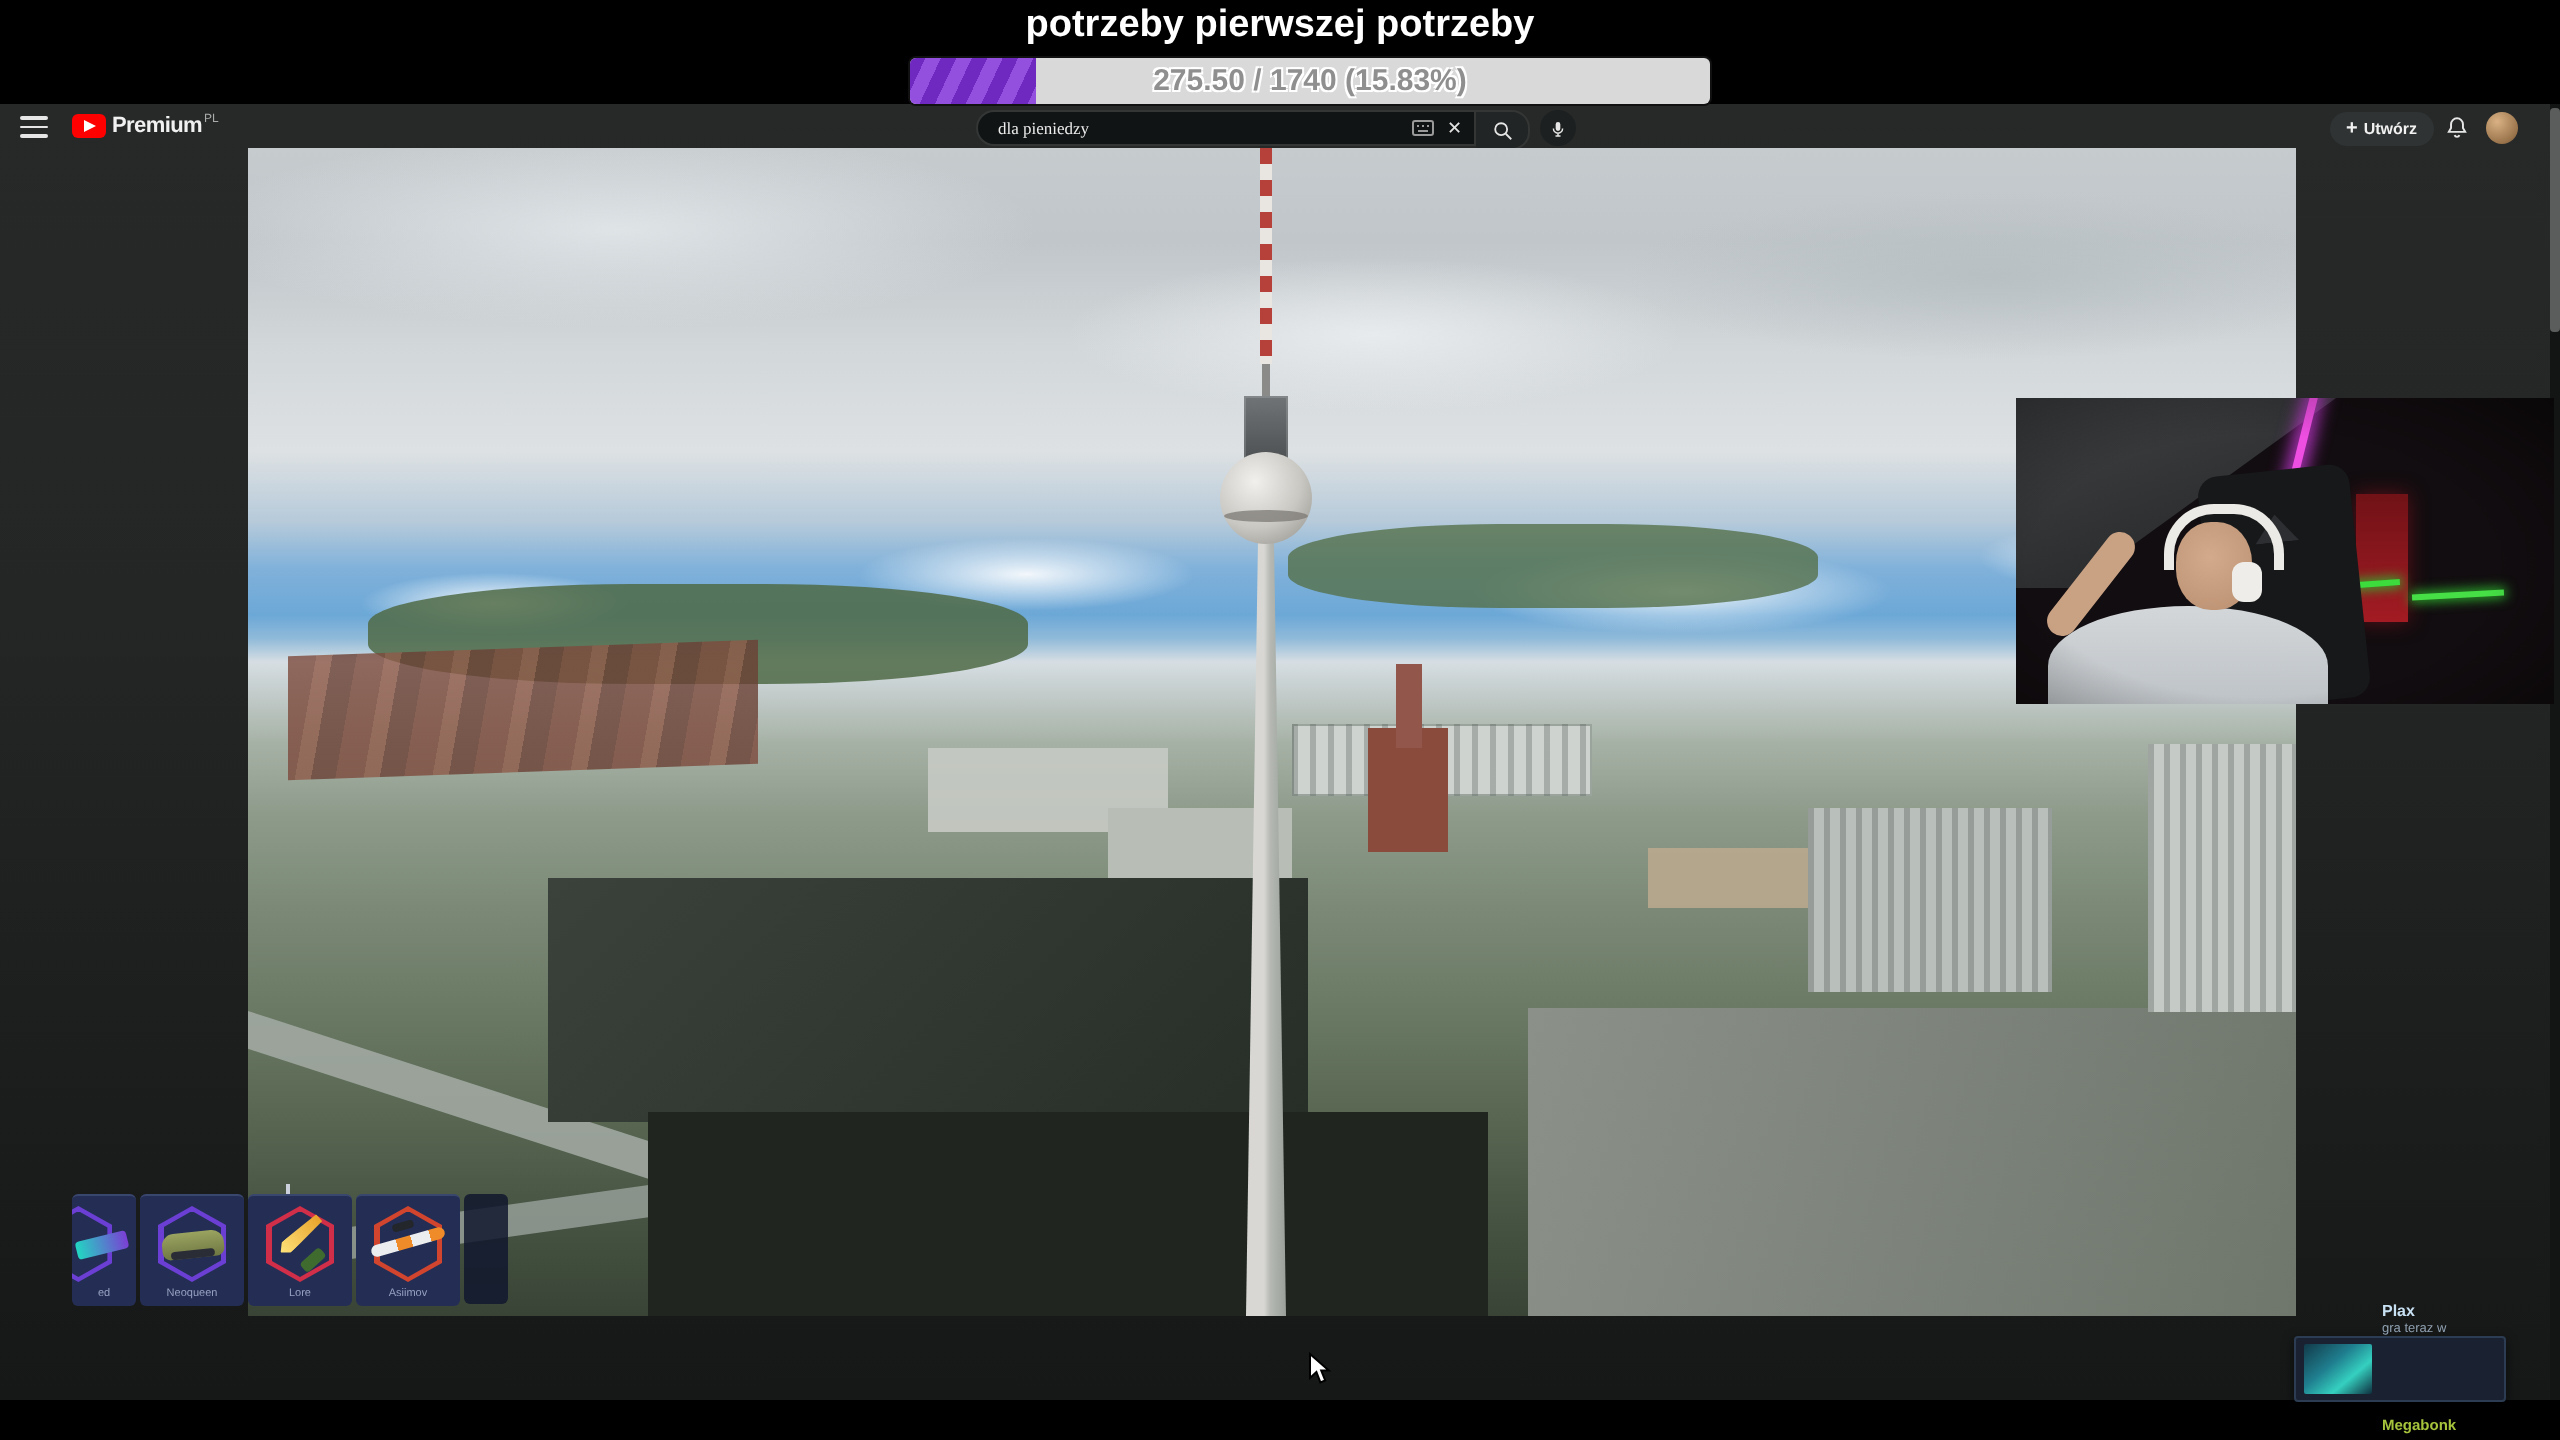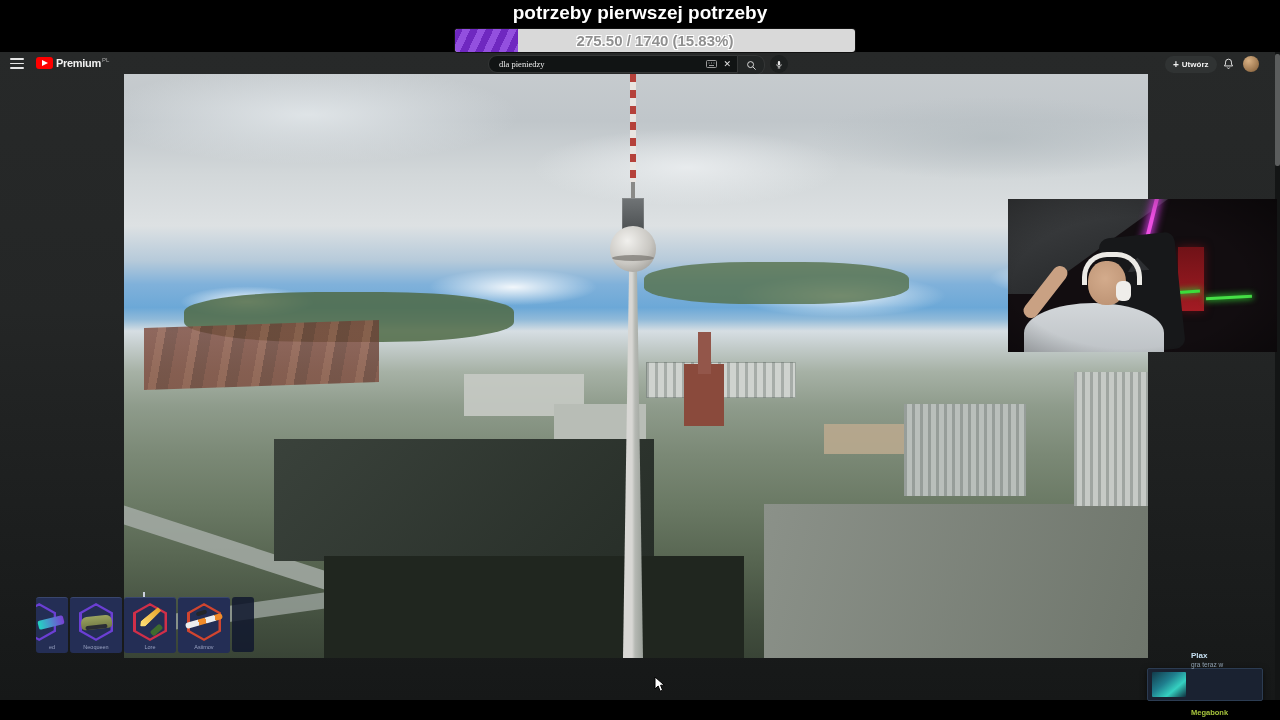--- a/index.html
+++ b/index.html
@@ -121,21 +121,21 @@
   .wpn-blade{left:13px;top:16px;width:26px;height:7px;background:linear-gradient(90deg,#ffe27a,#e8a32a);
       clip-path:polygon(0 50%,15% 0,100% 18%,100% 82%,15% 100%);transform:rotate(-42deg);}
   .wpn-handle{left:26px;top:29px;width:13px;height:6px;background:#3f6b2f;border-radius:2px;transform:rotate(-42deg);}
   .wpn-awp{left:7px;top:20px;width:38px;height:6px;border-radius:3px;transform:rotate(-16deg);
       background:linear-gradient(90deg,#ecedee 0 35%,#f08b2a 35% 55%,#ecedee 55% 80%,#f08b2a 80%);}
   .wpn-scope{left:18px;top:13px;width:11px;height:4px;background:#23262b;border-radius:2px;transform:rotate(-16deg);}
   #skins-marker{left:143px;top:592px;width:2px;height:8px;background:#ccd0dc;}
   #skins-tail{position:relative;width:22px;height:55px;background:#10172e;border-radius:3px;flex:none;opacity:.85;}
 
   
-  #steam-notif{left:1147px;top:668px;width:116px;height:33px;background:#1a2231;border:1px solid #2c3c52;border-radius:2px;
+  #steam-notif{left:1147px;top:668px;width:106px;height:33px;background:#1a2231;border:1px solid #2c3c52;border-radius:2px;
       box-shadow:0 2px 6px rgba(0,0,0,.6);display:flex;align-items:center;padding:0 4px;gap:5px;box-sizing:border-box;}
   #steam-thumb{width:34px;height:25px;flex:none;border-radius:1px;
       background:linear-gradient(140deg,#123a4a,#1f7e8e 40%,#35d0c0 68%,#0e2f3e);}
   #steam-text{line-height:1.15;}
   #steam-user{color:#c7e0f2;font-size:8px;font-weight:bold;}
   #steam-status{color:#8fa0b0;font-size:6.5px;}
   #steam-game{color:#a6c33c;font-size:7.5px;font-weight:bold;margin-top:41px;}
 
   #cursor{left:654px;top:676px;width:12px;height:17px;}
   svg.ic{display:block;}

